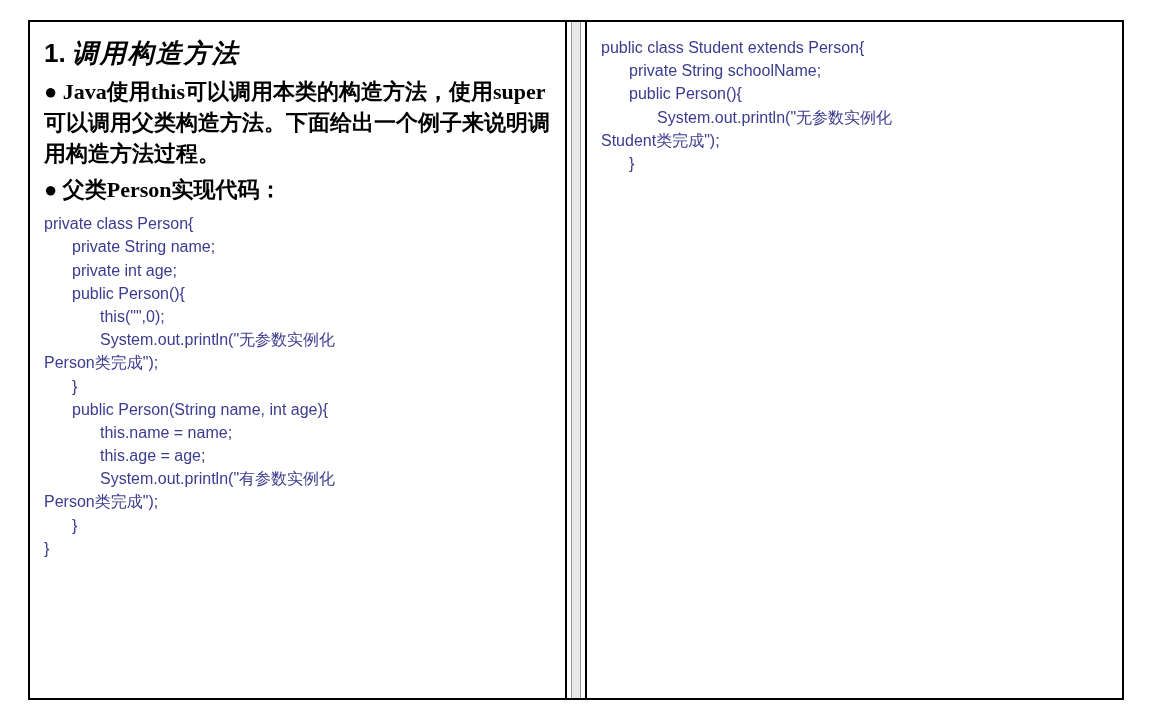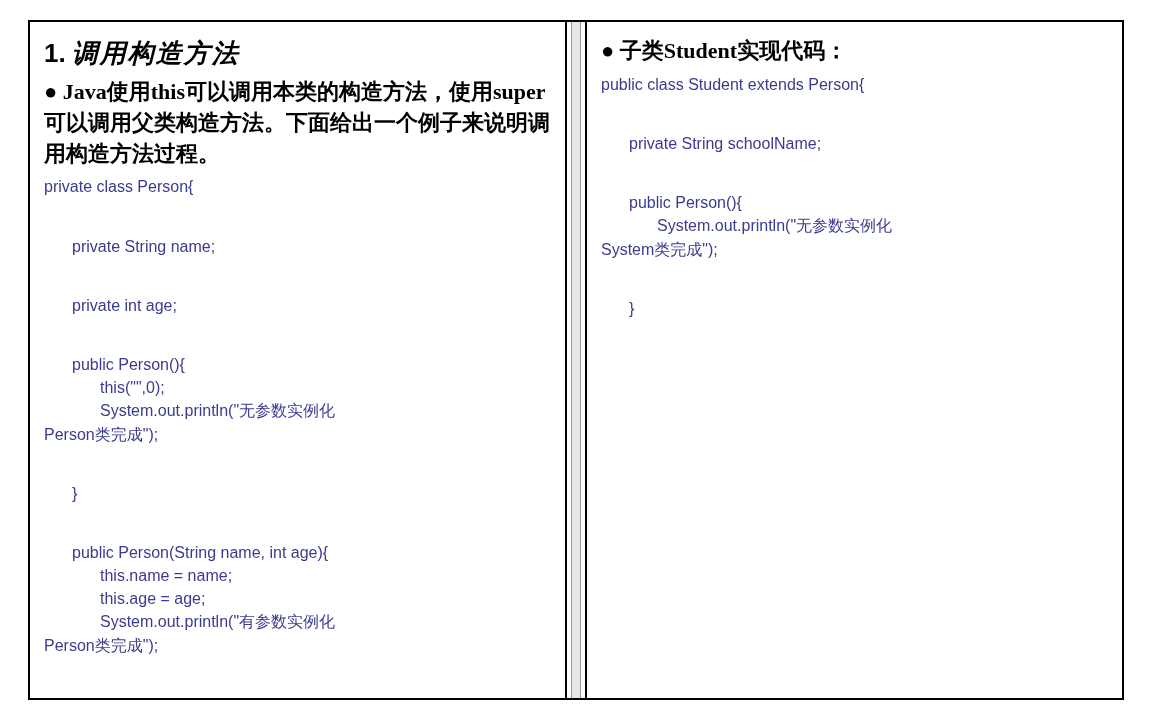--- a/index.html
+++ b/index.html
@@ -73,38 +73,38 @@
     .code-block {
       font-family: Arial, "SimSun", sans-serif;
       font-size: 16px;
       color: #3b3b8f;
       line-height: 1.45;
       white-space: pre-wrap;
     }
     .code-block .cjk {
       font-family: Liberation Sans, sans-serif;
     }
-    .ind1 { padding-left: 28px; display: block; margin-top: 36px; }
+    .ind1 { padding-left: 28px; display: block; }
     .ind2 { padding-left: 56px; display: block; }
     .cont { padding-left: 0; display: block; }
   </style>
 </head>
 <body>
 
 <div class="canvas">
   <div class="column left-col">
     <div class="heading-line">
       <span class="num">1.</span>
       <span class="heading">调用构造方法</span>
     </div>
     <div class="bullet-para">● Java使用this可以调用本类的构造方法，使用super可以调用父类构造方法。下面给出一个例子来说明调用构造方法过程。</div>
+    <div class="bullet-para">● 父类Person实现代码：</div>
     <div class="code-block"><span>private class Person{</span>
 <span class="ind1">private String name;</span><span class="ind1">private int age;</span><span class="ind1">public Person(){</span><span class="ind2">this("",0);</span><span class="ind2"><span>System.out.println("</span><span class="cjk">无参数实例化</span></span><span class="cont"><span>Person</span><span class="cjk">类完成</span><span>");</span></span><span class="ind1">}</span><span class="ind1">public Person(String name, int age){</span><span class="ind2">this.name = name;</span><span class="ind2">this.age = age;</span><span class="ind2"><span>System.out.println("</span><span class="cjk">有参数实例化</span></span><span class="cont"><span>Person</span><span class="cjk">类完成</span><span>");</span></span><span class="ind1">}</span><span>}</span></div>
   </div>
 
   <div class="divider"></div>
 
   <div class="column right-col">
-    <div class="bullet-para">● 子类Student实现代码：</div>
     <div class="code-block"><span>public class Student extends Person{</span>
-<span class="ind1">private String schoolName;</span><span class="ind1">public Person(){</span><span class="ind2"><span>System.out.println("</span><span class="cjk">无参数实例化</span></span><span class="cont"><span>System</span><span class="cjk">类完成</span><span>");</span></span><span class="ind1">}</span></div>
+<span class="ind1">private String schoolName;</span><span class="ind1">public Person(){</span><span class="ind2"><span>System.out.println("</span><span class="cjk">无参数实例化</span></span><span class="cont"><span>Student</span><span class="cjk">类完成</span><span>");</span></span><span class="ind1">}</span></div>
   </div>
 </div>
 
 </body></html>

